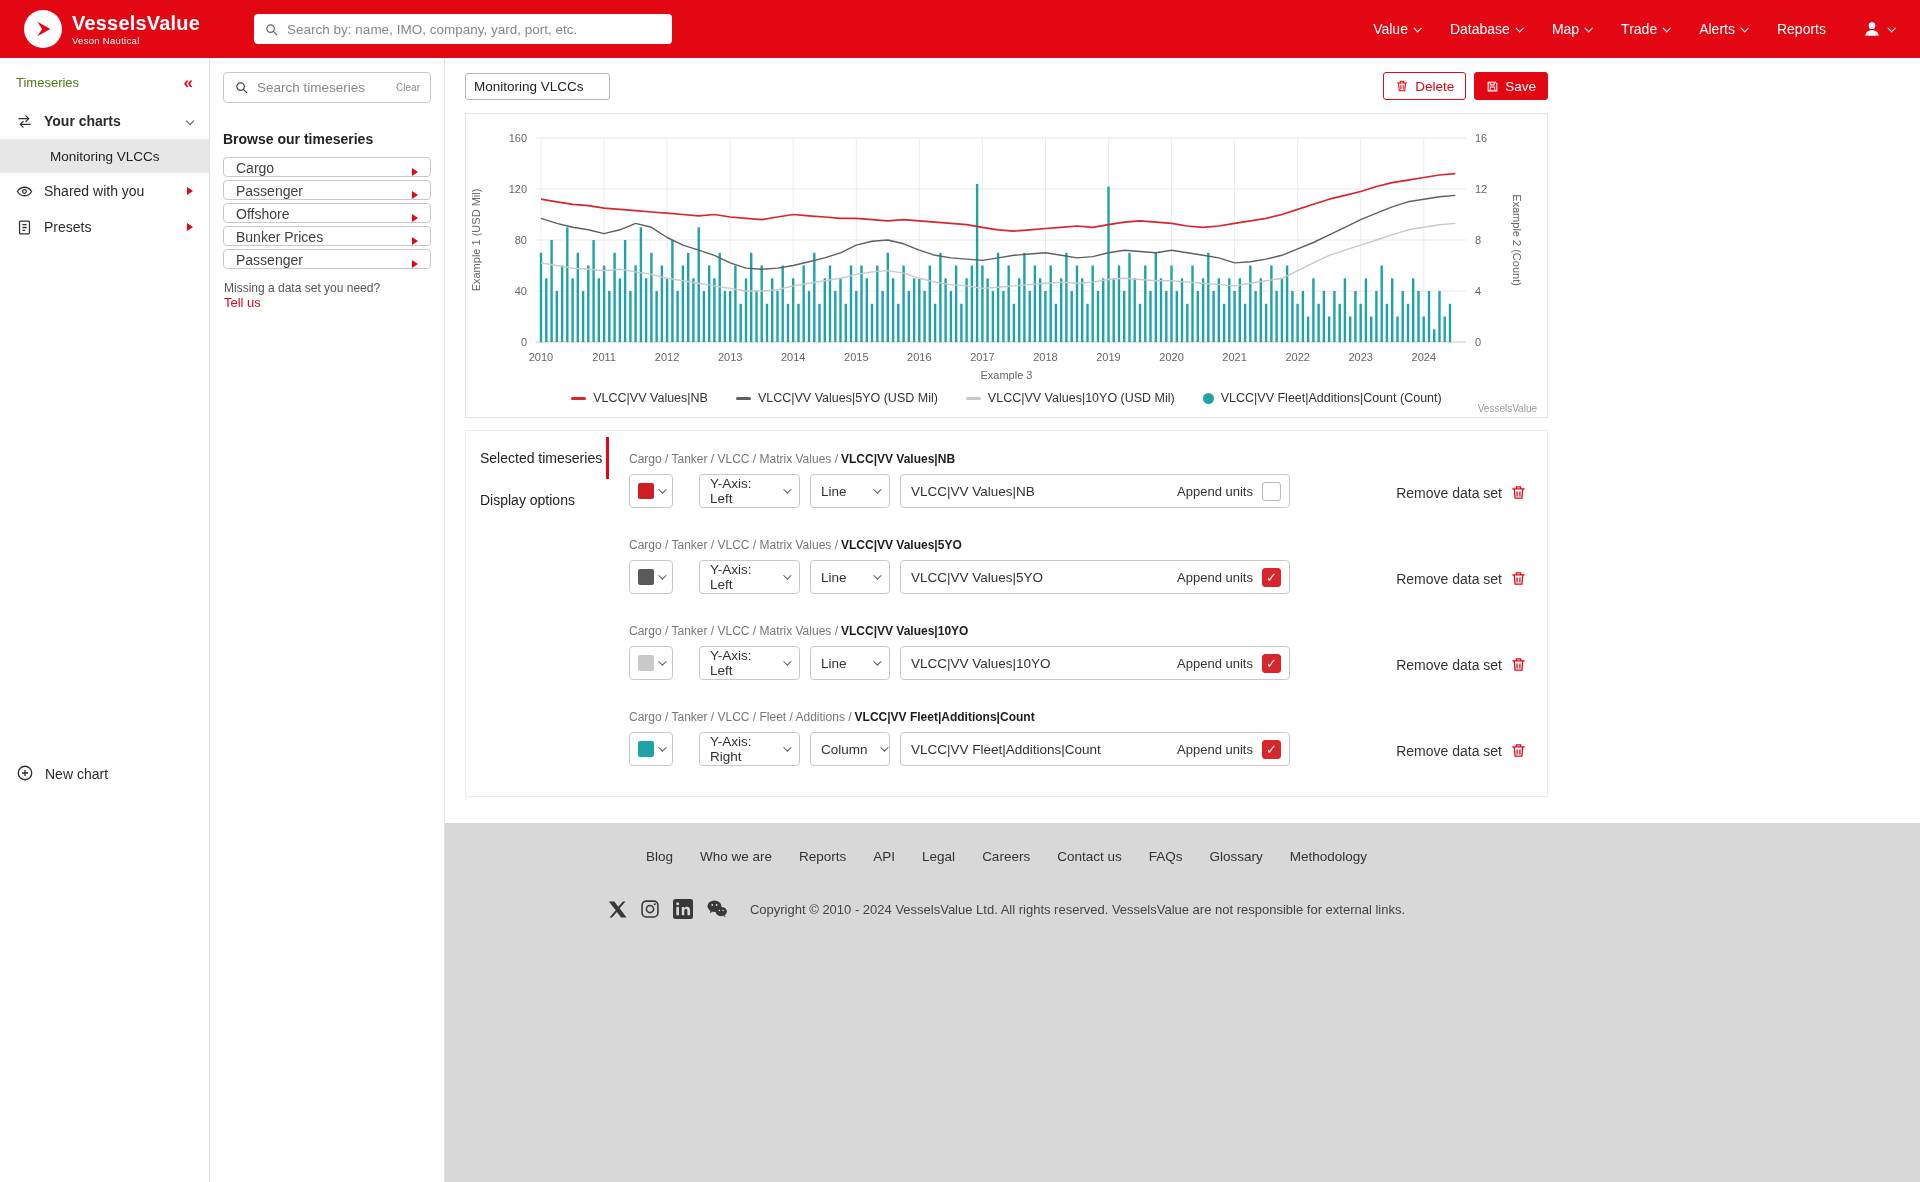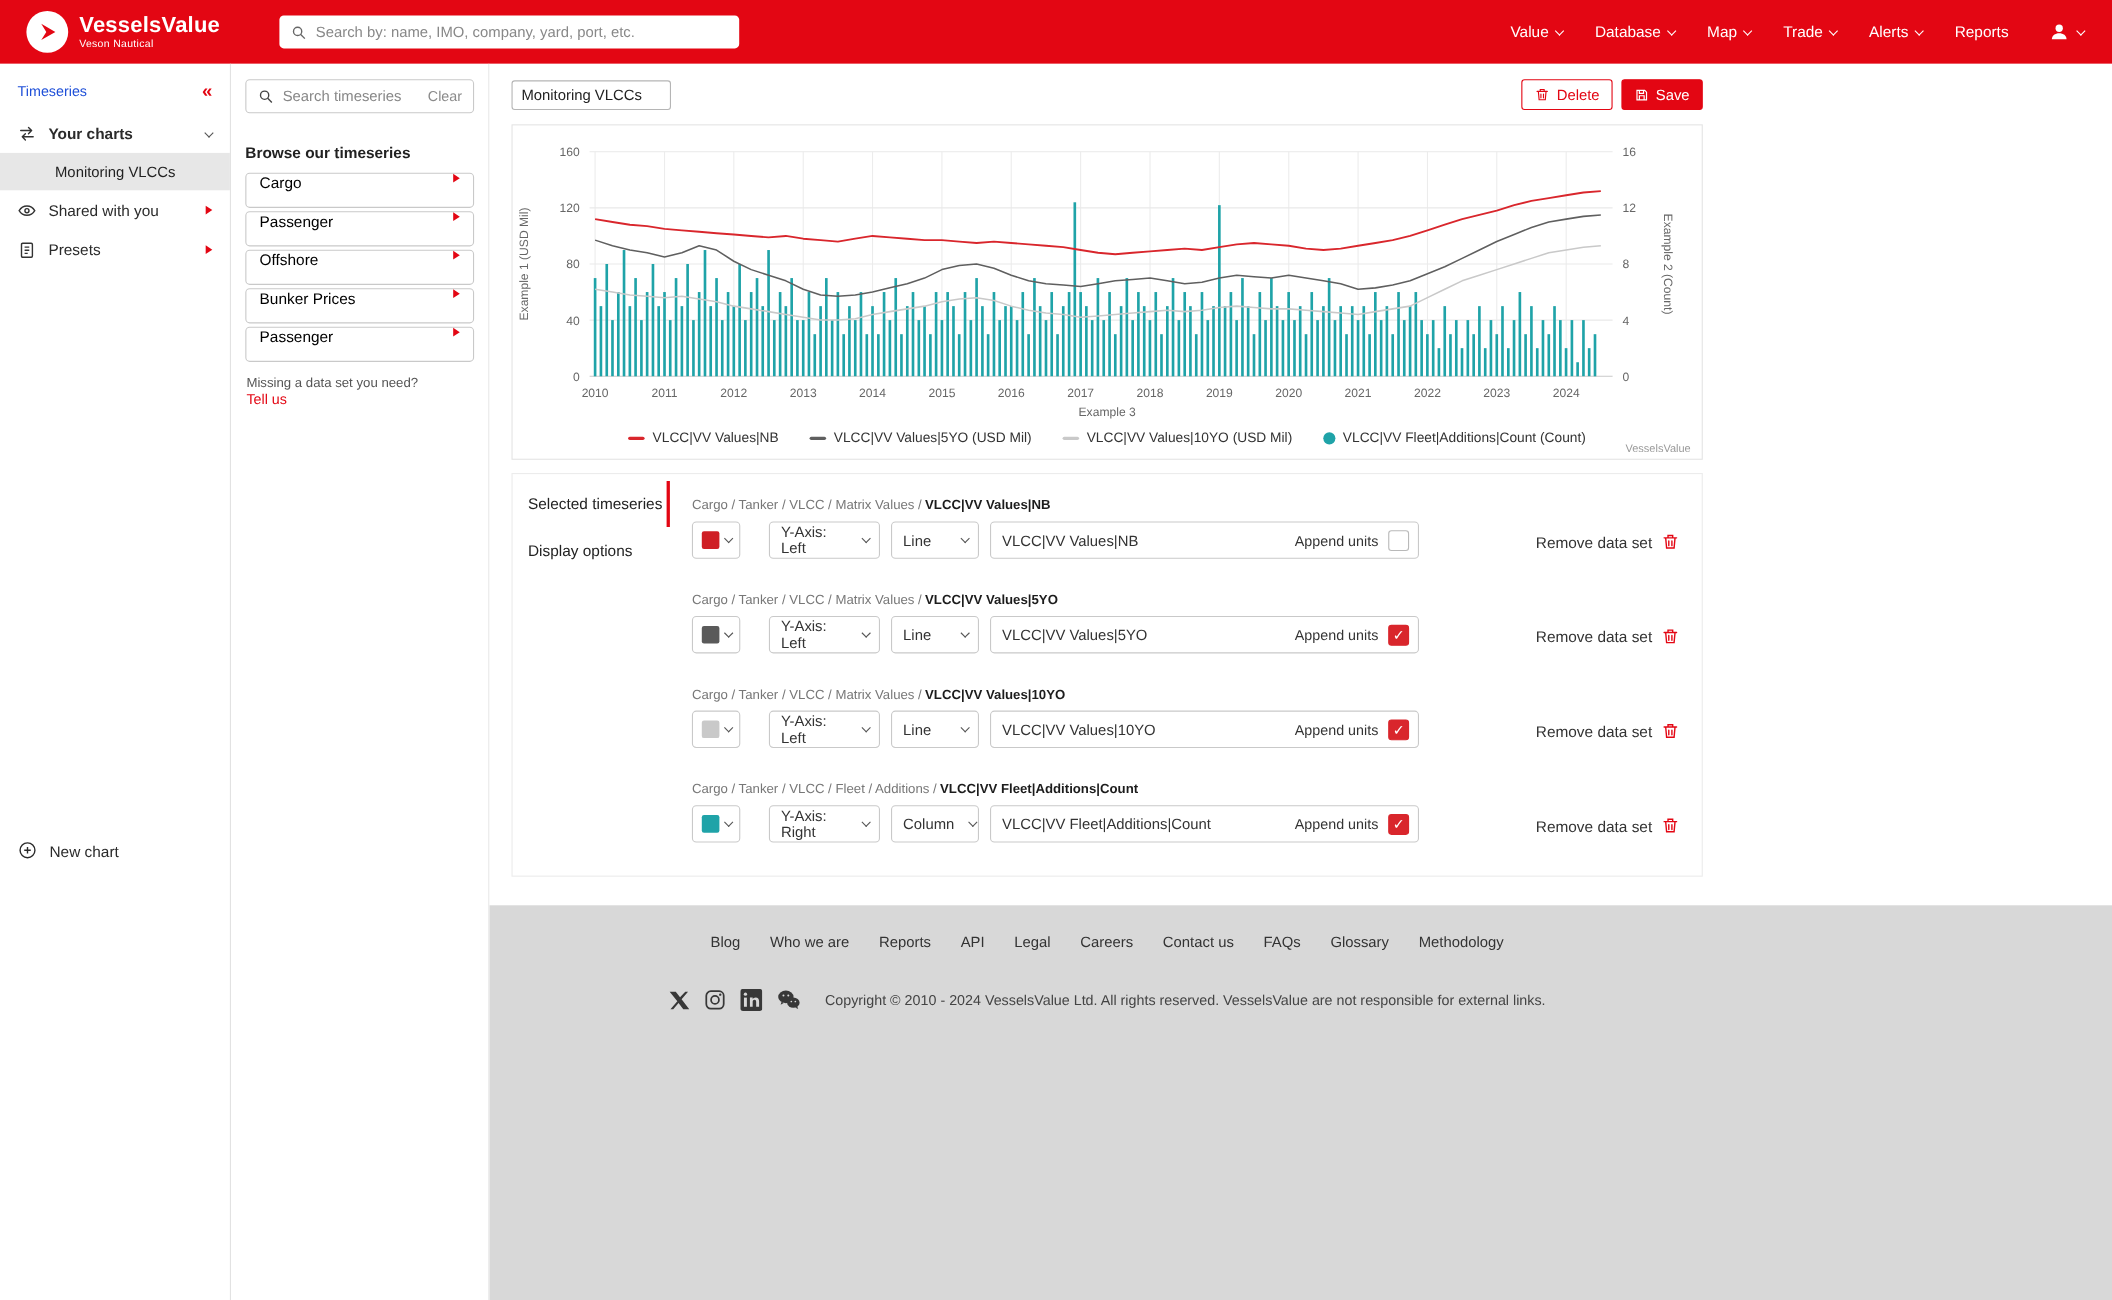--- a/index.html
+++ b/index.html
@@ -27,38 +27,38 @@
   .nav-item{display:flex;align-items:center;gap:6px;color:#fff;font-size:14px;cursor:pointer;white-space:nowrap;}
   .chev-w{width:6px;height:6px;border-right:1.6px solid #fff;border-bottom:1.6px solid #fff;transform:rotate(45deg) translateY(-1px);}
   .user-item{display:flex;align-items:center;gap:6px;margin-left:6px;cursor:pointer;}
 
   
   .cols{flex:1;display:flex;min-height:0;}
 
   
   .sidebar{width:210px;flex:0 0 210px;border-right:1px solid #e2e2e2;position:relative;background:#fff;}
   .sb-head{display:flex;justify-content:space-between;align-items:center;padding:16px 16px 12px 16px;}
-  .sb-title{font-size:13px;color:#1d4ed8;}
+  .sb-title{font-size:13px;color:#4d7c0f;}
   .sb-collapse{color:var(--red);font-size:17px;font-weight:bold;cursor:pointer;line-height:1;}
   .sb-item{height:36px;display:flex;align-items:center;gap:11px;padding:0 16px;font-size:14px;color:#2b2b2b;cursor:pointer;}
   .sb-item .ico{display:flex;align-items:center;}
   .sb-bold{font-weight:bold;}
   .sb-caret-down{margin-left:auto;width:6px;height:6px;border-right:1.6px solid #555;border-bottom:1.6px solid #555;transform:rotate(45deg);}
   .sb-sub-selected{height:34px;display:flex;align-items:center;background:#e7e7e7;padding-left:50px;font-size:13.5px;color:#222;cursor:pointer;}
   .red-caret{margin-left:auto;width:0;height:0;border-left:6px solid var(--red);border-top:4.5px solid transparent;border-bottom:4.5px solid transparent;}
   .sb-new{position:absolute;left:0;right:0;top:698px;height:36px;display:flex;align-items:center;gap:11px;padding:0 16px;font-size:14px;color:#2b2b2b;cursor:pointer;}
 
   
   .browse{width:235px;flex:0 0 235px;border-right:1px solid #e2e2e2;padding:14px 13px 0 13px;background:#fff;}
   .bs-search{display:flex;align-items:center;gap:8px;border:1px solid var(--border);border-radius:4px;height:31px;padding:0 10px;}
   .bs-search input{border:none;outline:none;flex:1;font-size:13.5px;color:#333;font-family:inherit;min-width:0;}
   .bs-search input::placeholder{color:#888;}
-  .bs-clear{font-size:13px;color:#8a8a8a;cursor:pointer;}
+  .bs-clear{font-size:10px;color:#8a8a8a;cursor:pointer;}
   .bs-heading{margin-top:28px;margin-bottom:10px;font-size:14px;font-weight:bold;color:#222;}
-  .cat-btn{border:1px solid var(--border);border-radius:4px;height:32px;display:flex;align-items:flex-start;justify-content:space-between;padding:0 12px;font-size:14px;color:#000000;margin-bottom:3px;cursor:pointer;background:#fff;}
+  .cat-btn{border:1px solid var(--border);border-radius:4px;height:20px;display:flex;align-items:flex-end;justify-content:space-between;padding:0 12px;font-size:14px;color:#404040;margin-bottom:3px;cursor:pointer;background:#fff;}
   .cat-arrow{width:0;height:0;border-left:6px solid var(--red);border-top:4.5px solid transparent;border-bottom:4.5px solid transparent;}
   .bs-missing{margin-top:12px;display:flex;justify-content:space-between;align-items:baseline;padding:0 1px;flex-direction:column;}
   .bs-missing-text{font-size:12px;color:#555;}
   .bs-tellus{font-size:13px;color:var(--red);cursor:pointer;}
 
   
   .maincol{flex:1;display:flex;flex-direction:column;min-width:0;background:#fff;}
   .content{margin:14px 0 26px 20px;width:1083px;}
   .toolbar{display:flex;align-items:center;}
   .chart-name-input{width:145px;height:27px;border:1px solid #b5b5b5;border-radius:3px;padding:0 8px;font-size:13.5px;color:#222;font-family:inherit;outline:none;}

